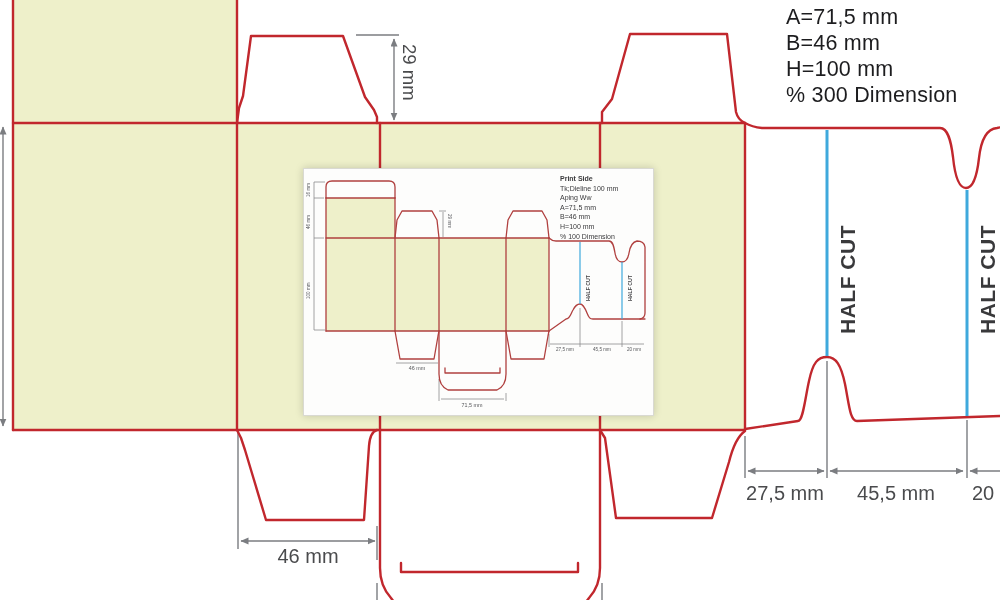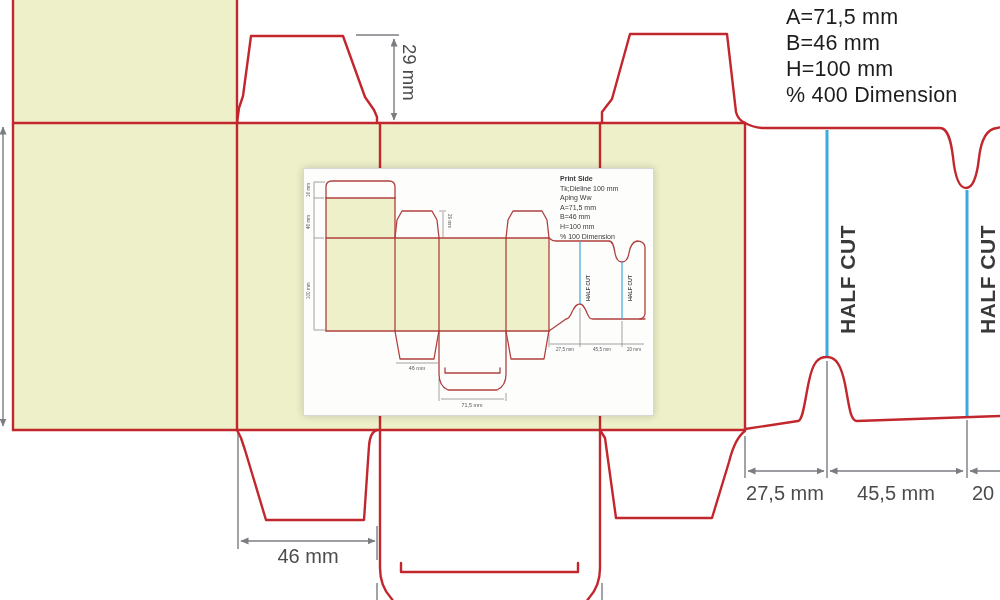--- a/index.html
+++ b/index.html
@@ -84,21 +84,21 @@
   <g stroke="#3fa9dc" stroke-width="3" fill="none">
     <path d="M827,130 V356"></path>
     <path d="M967,190 V416"></path>
   </g>
 </svg>
 
 <div class="info">
   <div>A=71,5 mm</div>
   <div>B=46 mm</div>
   <div>H=100 mm</div>
-  <div>% 400 Dimension</div>
+  <div>% 300 Dimension</div>
 </div>
 
 <div class="lbl rot90" style="left:420px;top:44px;font-size:18.5px;">29 mm</div>
 
 <div class="lbl center" style="left:262px;top:545px;width:92px;">46 mm</div>
 
 <div class="lbl center" style="left:739px;top:482px;width:92px;">27,5 mm</div>
 <div class="lbl center" style="left:850px;top:482px;width:92px;">45,5 mm</div>
 <div class="lbl" style="left:972px;top:482px;">20 mm</div>
 

